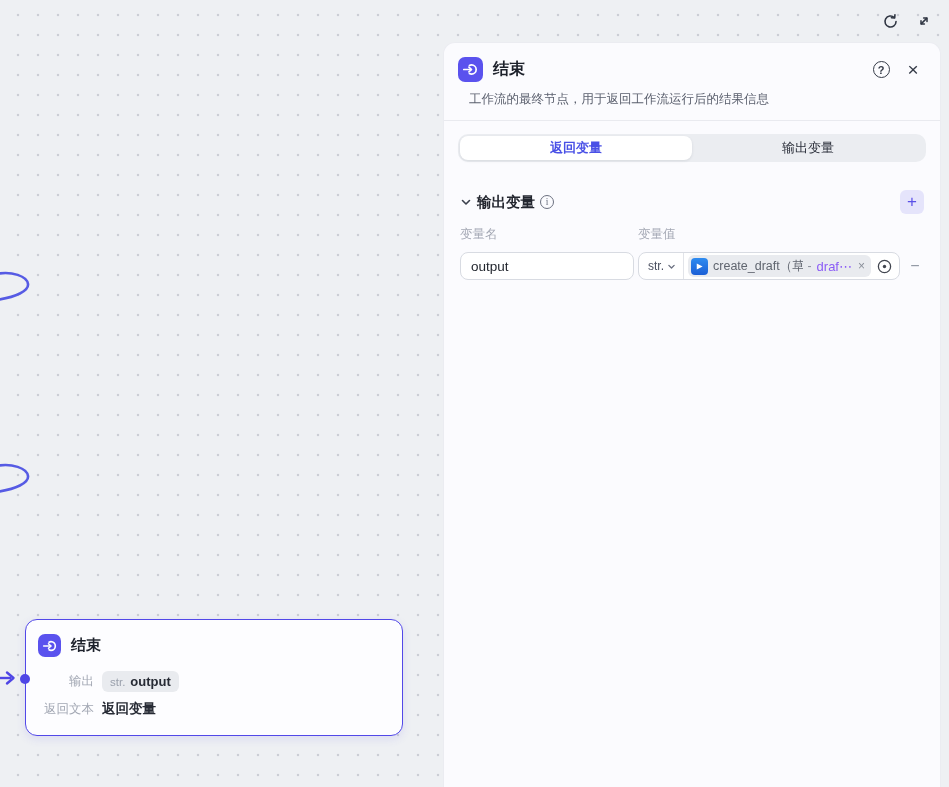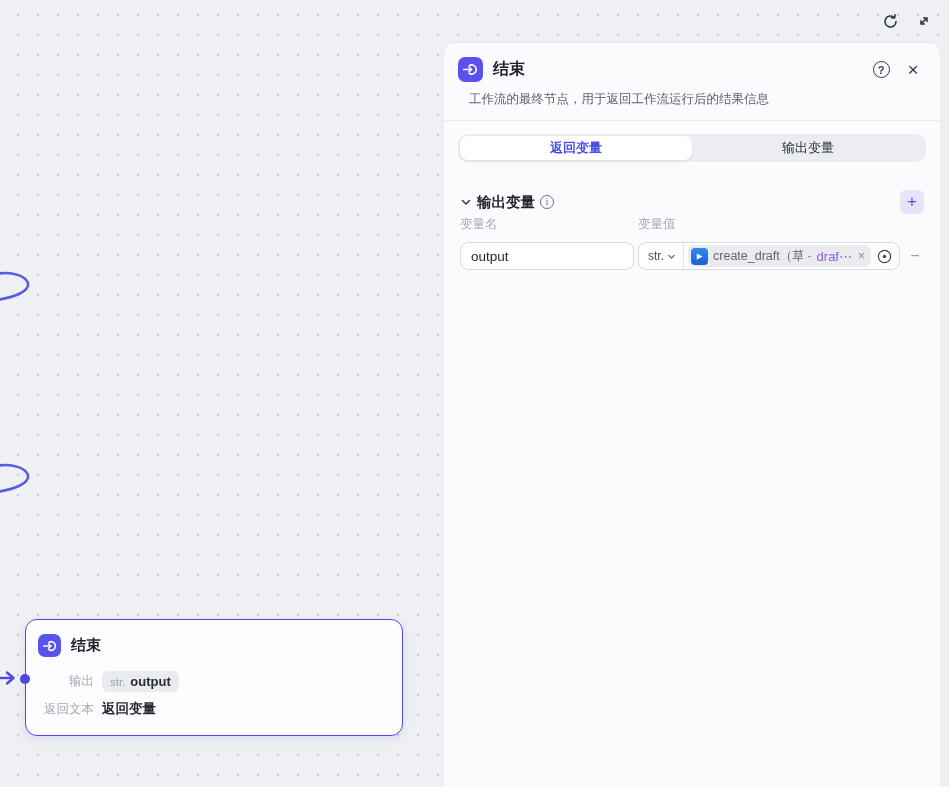--- a/index.html
+++ b/index.html
@@ -55,21 +55,21 @@
   .divider { height:1px; background:#e9eaef; }
   .tabs { margin:13px 14px 0 14px; background:#ebedf1; border-radius:10px; padding:2px; display:flex; height:28px; }
   .tab { flex:1; display:flex; align-items:center; justify-content:center; font-size:13px; border-radius:8px; color:#2b2f3a; cursor:pointer; }
   .tab.active { background:#ffffff; color:#4950e6; font-weight:bold; box-shadow:0 1px 3px rgba(30,35,60,.10); }
   .section { padding:28px 16px 0 16px; }
   .section-head { display:flex; align-items:center; gap:5px; }
   .chevron { color:#3b404c; display:flex; }
   .section-title { font-size:14.5px; font-weight:bold; color:#23262f; }
   .info-circle { width:14px; height:14px; border:1.2px solid #6b7080; border-radius:50%; color:#6b7080; font-size:9.5px; display:flex; align-items:center; justify-content:center; font-family:"Liberation Serif",serif; }
   .add-btn { margin-left:auto; width:24px; height:24px; background:#e5e4fb; color:#5a50e8; border-radius:6px; font-size:17px; display:flex; align-items:center; justify-content:center; cursor:pointer; }
-  .col-labels { display:flex; margin-top:2px; font-size:12.5px; color:#a4a8b4; }
+  .col-labels { display:flex; margin-top:12px; font-size:12.5px; color:#a4a8b4; }
   .col-name { width:178px; }
   .var-row { display:flex; align-items:center; margin-top:9px; }
   .name-input {
     width:174px; height:28px; border:1px solid #d8dbe2; border-radius:8px; background:#fff;
     font-size:13.5px; color:#23272f; padding:0 10px; font-family:inherit; margin-right:4px;
   }
   .value-ctrl { width:262px; height:28px; border:1px solid #d8dbe2; border-radius:8px; background:#fff; display:flex; align-items:center; overflow:hidden; }
   .type-seg { display:flex; align-items:center; gap:3px; padding:0 7px 0 9px; font-size:12px; color:#4b5060; border-right:1px solid #e2e4e9; height:100%; cursor:pointer; flex:none; }
   .ref-tag { flex:1; min-width:0; display:flex; align-items:center; gap:5px; background:#e9ebef; border-radius:6px; margin:0 3px 0 4px; padding:2px 6px 2px 3px; height:22px; }
   .ref-icon { width:17px; height:17px; border-radius:4px; background:linear-gradient(180deg,#2f8cf0,#1b5fd6); display:flex; align-items:center; justify-content:center; flex:none; }

